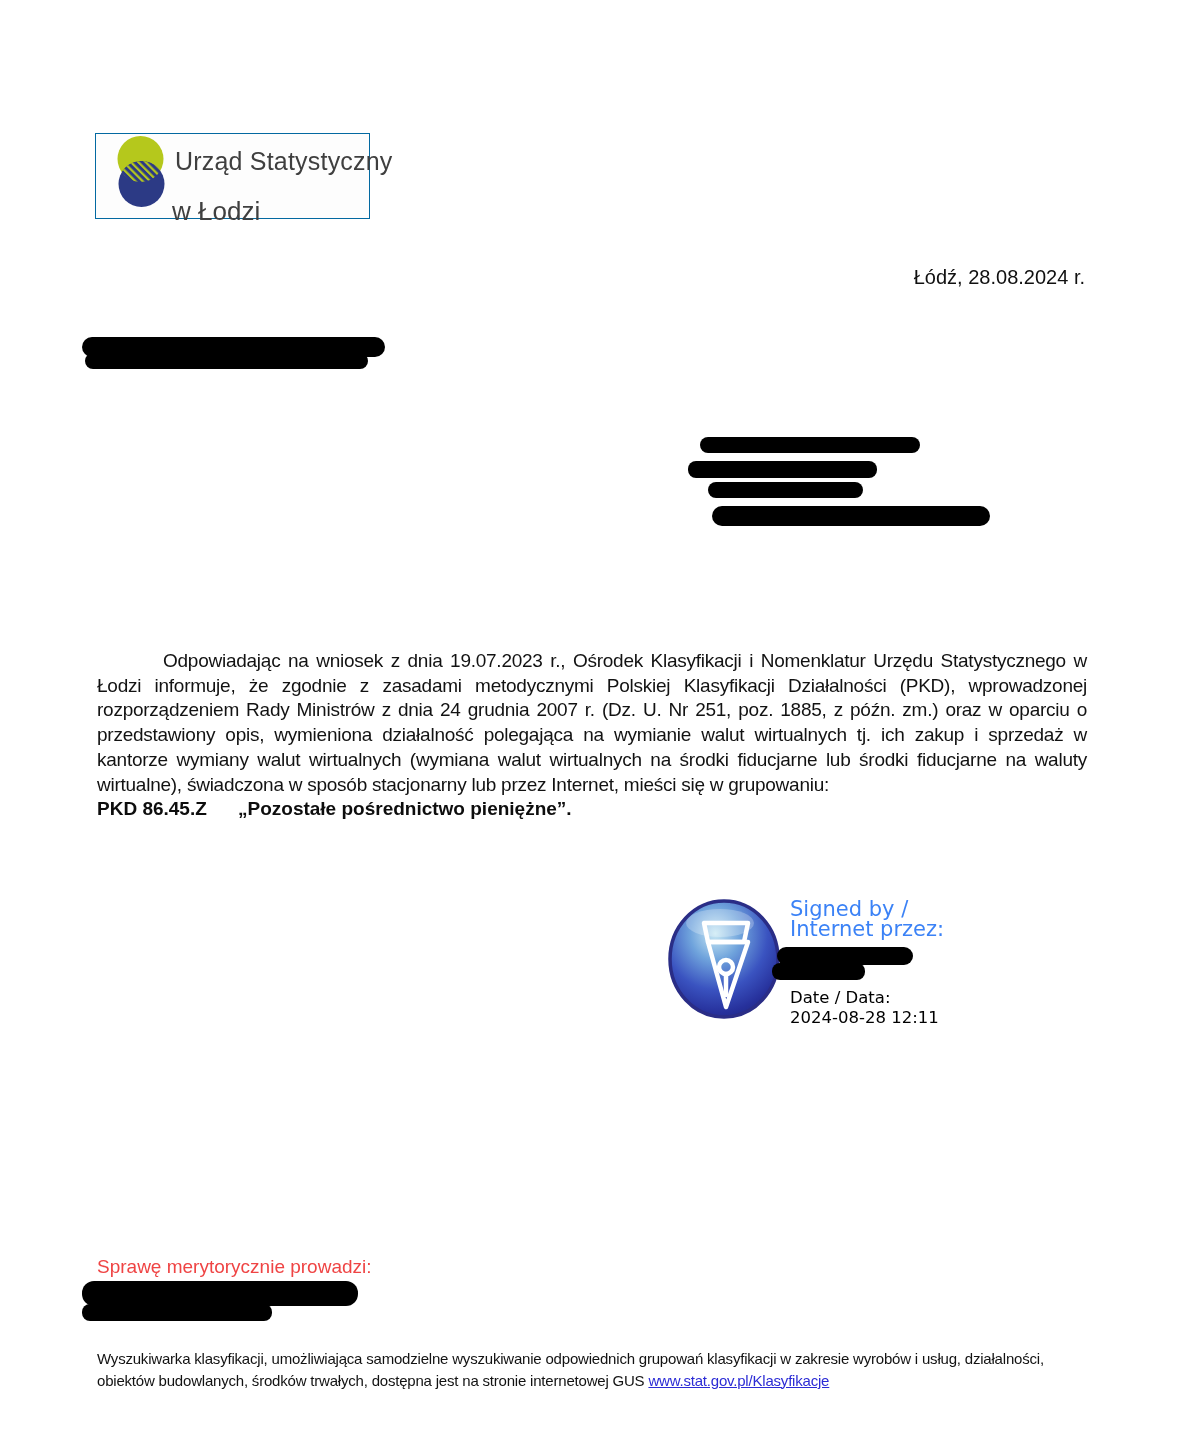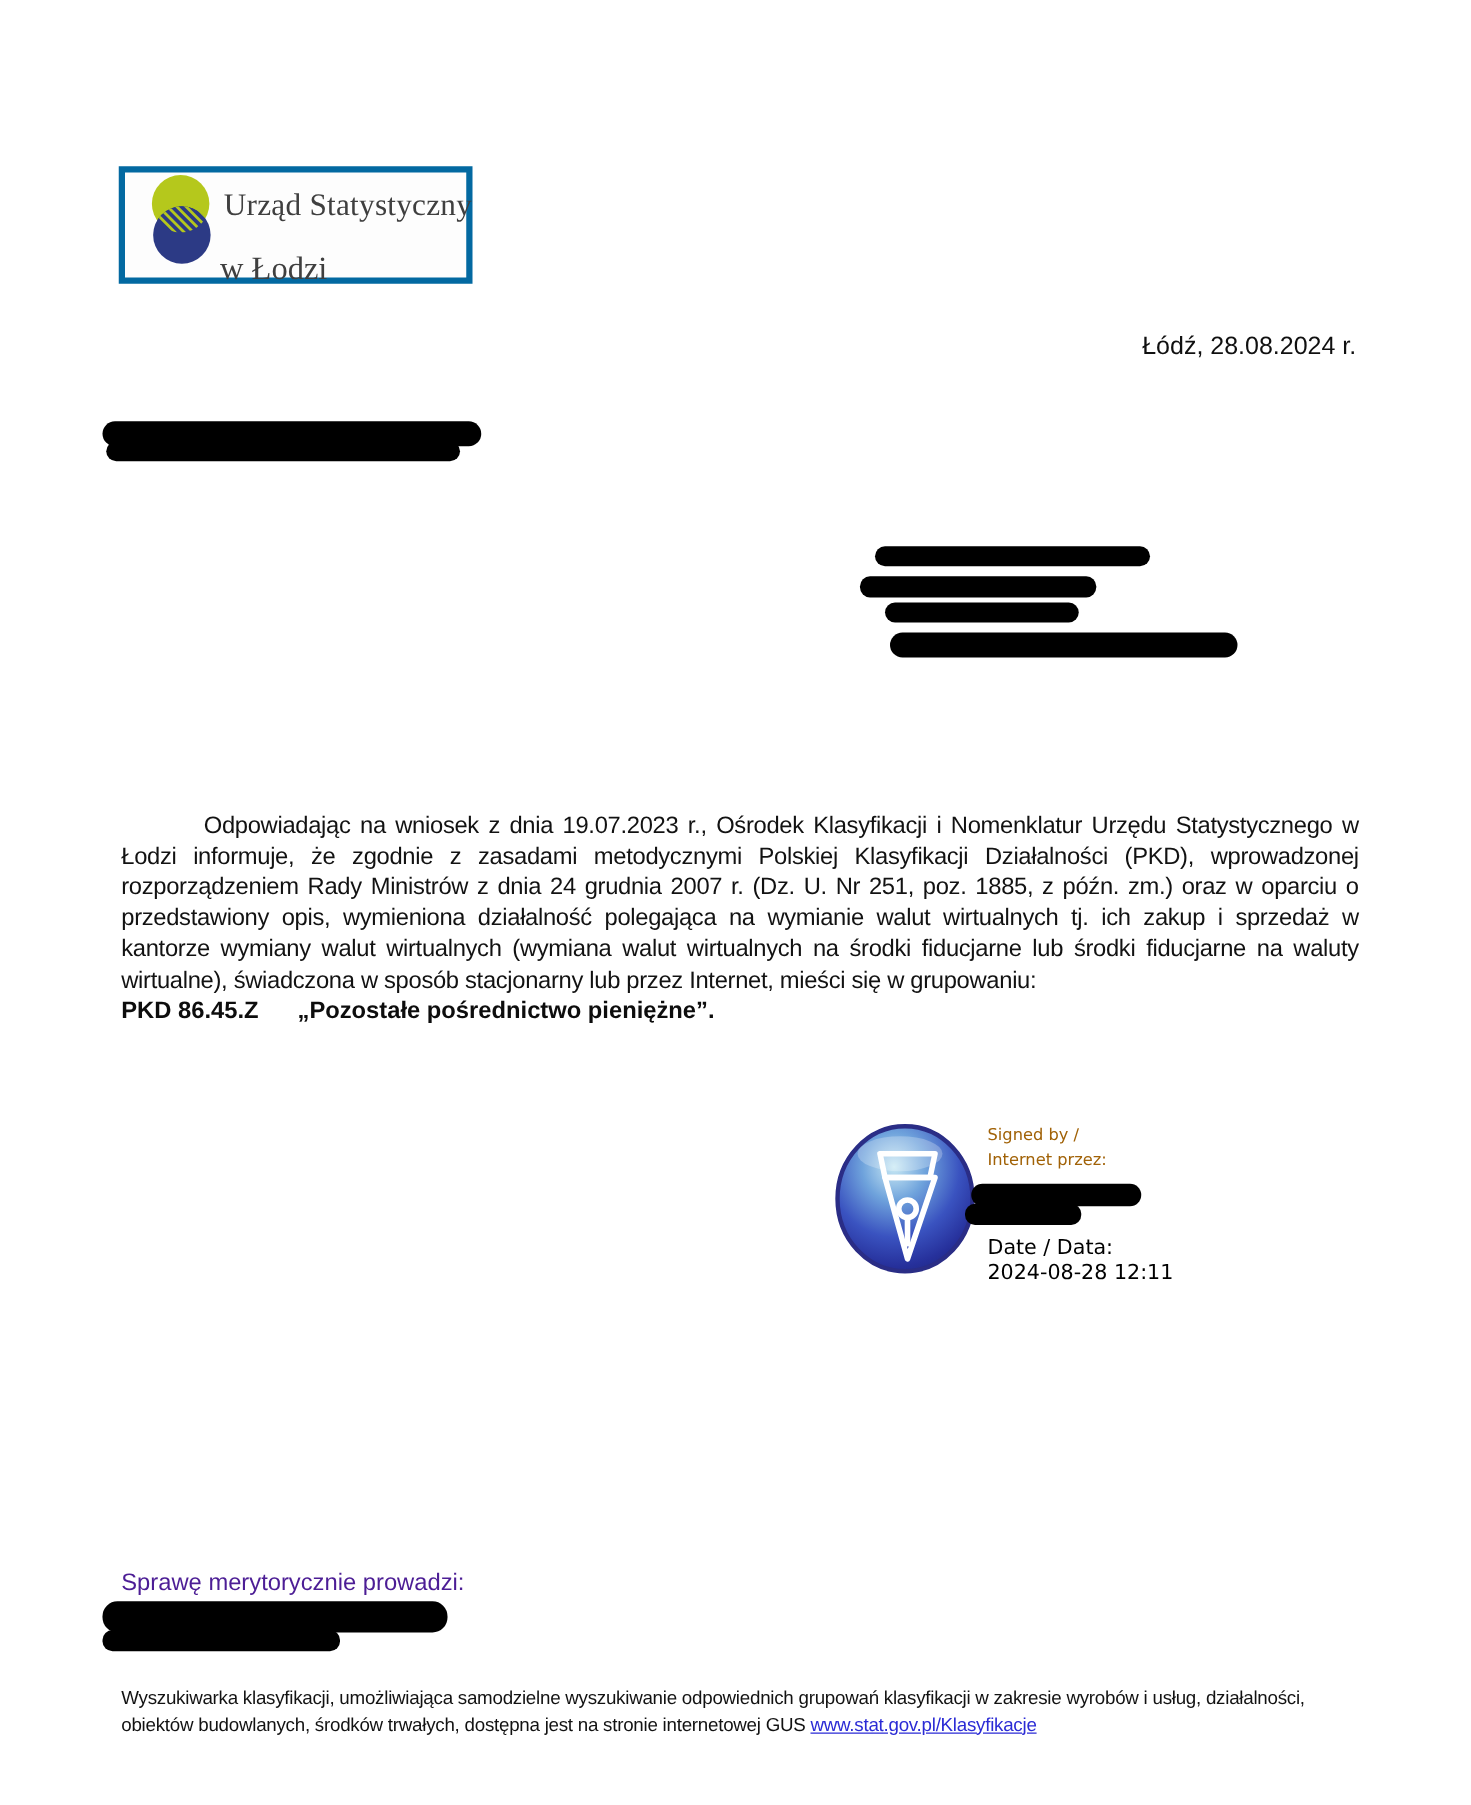--- a/index.html
+++ b/index.html
@@ -5,21 +5,21 @@
   html,body{margin:0;padding:0;background:#ffffff;}
   #page{
     position:relative;width:1177px;height:1444px;background:#ffffff;
     font-family:"Liberation Sans",sans-serif;color:#141414;overflow:hidden;
   }
   .abs{position:absolute;}
 
   
   .logo-box{
     left:95px;top:133px;width:273px;height:84px;
-    background:#fdfdfd;border:5px solid #0369a1;font-family:Liberation Serif, serif;
+    background:#fdfdfd;border:1px solid #0369a1;
   }
   .logo-svg{position:absolute;left:21px;top:1px;}
   .org-name{
     position:absolute;left:79px;top:13px;font-size:25px;color:#3f3f3f;
     letter-spacing:0.2px;white-space:nowrap;
   }
   .org-loc{
     position:absolute;left:76px;top:42px;font-size:26px;color:#3f3f3f;white-space:nowrap;margin-top:20px;
   }
 
@@ -33,30 +33,30 @@
   .para{
     margin:0;font-size:19px;line-height:24.7px;text-align:justify;
     text-indent:66px;color:#121212;letter-spacing:-0.25px;
   }
   .pkd-line{margin:0;font-size:19px;line-height:24.7px;font-weight:700;color:#0d0d0d;}
   .pkd-code{display:inline-block;width:141px;}
 
   
   .stamp-svg{left:668px;top:897px;}
   .sig-text{
-    left:790px;top:899px;font-family:"DejaVu Sans",sans-serif;font-size:13px;
-    line-height:20px;color:#a16207;white-space:nowrap;
+    left:790px;top:899px;font-family:"DejaVu Sans",sans-serif;font-size:21px;
+    line-height:20px;color:#3b82f6;white-space:nowrap;
   }
   .sig-date{
     left:790px;top:988px;font-family:"DejaVu Sans",sans-serif;font-size:16.5px;
     line-height:19.5px;color:#000000;white-space:nowrap;
   }
 
   
-  .handler-label{left:97px;top:1256px;font-size:19px;color:#4c1d95;white-space:nowrap;}
+  .handler-label{left:97px;top:1256px;font-size:19px;color:#ef4444;white-space:nowrap;}
 
   
   .footer{
     left:97px;top:1348px;width:992px;font-size:15px;line-height:21.5px;
     color:#121212;letter-spacing:-0.2px;
   }
   .footer a{color:#2b2bd5;text-decoration:underline;}
 </style>
 </head>
 <body>

